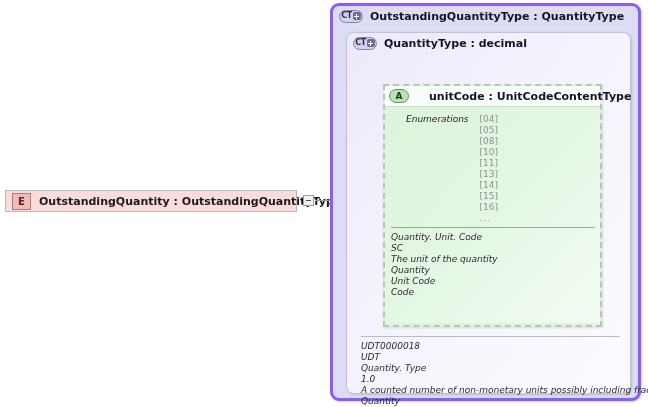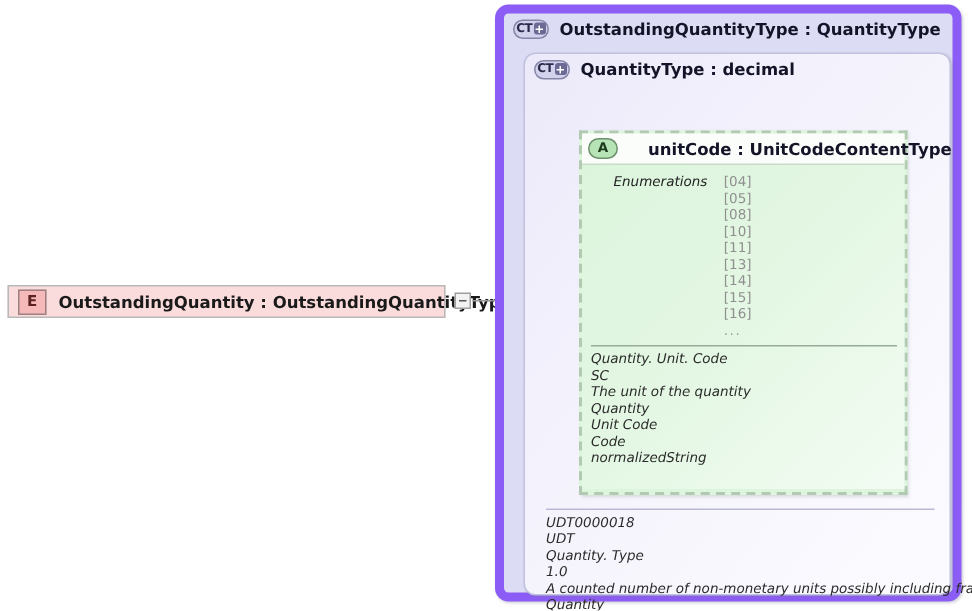--- a/index.html
+++ b/index.html
@@ -84,21 +84,21 @@
   }
 
   
   .ct-outer {
     position: absolute;
     left: 330px;
     top: 3px;
     width: 311px;
     height: 398px;
     background: #dcdcf4;
-    border: 6px solid #8b5cf6;
+    border: 3px solid #8b5cf6;
     border-radius: 9px;
     box-sizing: border-box;
     box-shadow: 1px 1px 2px rgba(120,120,140,0.35);
   }
 
   
   .ct-inner {
     position: absolute;
     left: 13px;
     top: 26px;
@@ -358,21 +358,20 @@
 
         <div class="attr-sep"></div>
 
         <div class="attr-doc">
           <div class="doc-line">Quantity. Unit. Code</div>
           <div class="doc-line">SC</div>
           <div class="doc-line">The unit of the quantity</div>
           <div class="doc-line">Quantity</div>
           <div class="doc-line">Unit Code</div>
           <div class="doc-line">Code</div>
-          <div class="doc-line">normalizedString</div>
         </div>
       </div>
     </div>
 
     <div class="ct-doc-sep"></div>
     <div class="ct-doc">
       <div class="doc-line">UDT0000018</div>
       <div class="doc-line">UDT</div>
       <div class="doc-line">Quantity. Type</div>
       <div class="doc-line">1.0</div>

